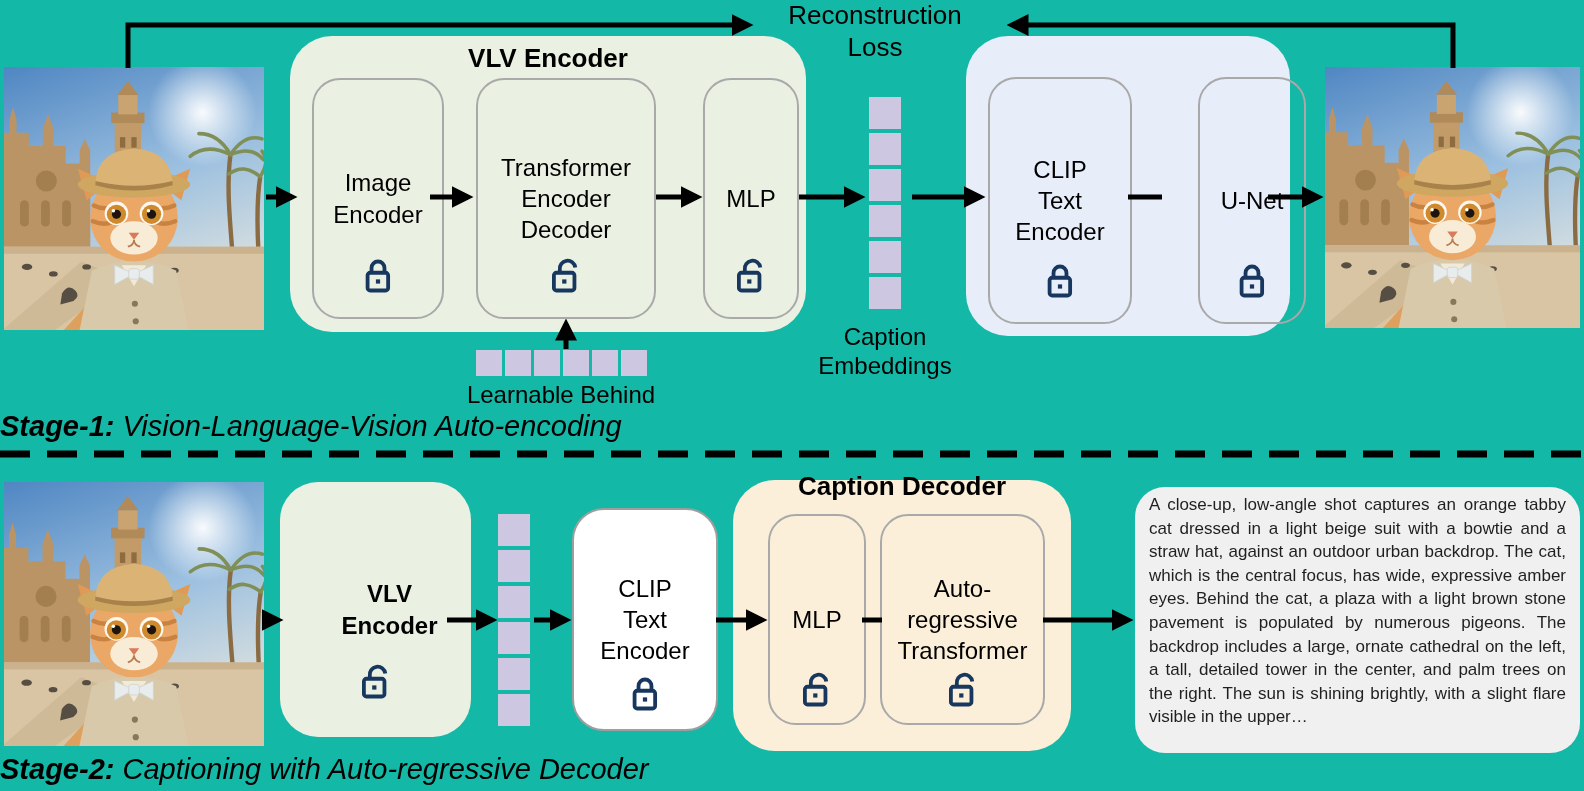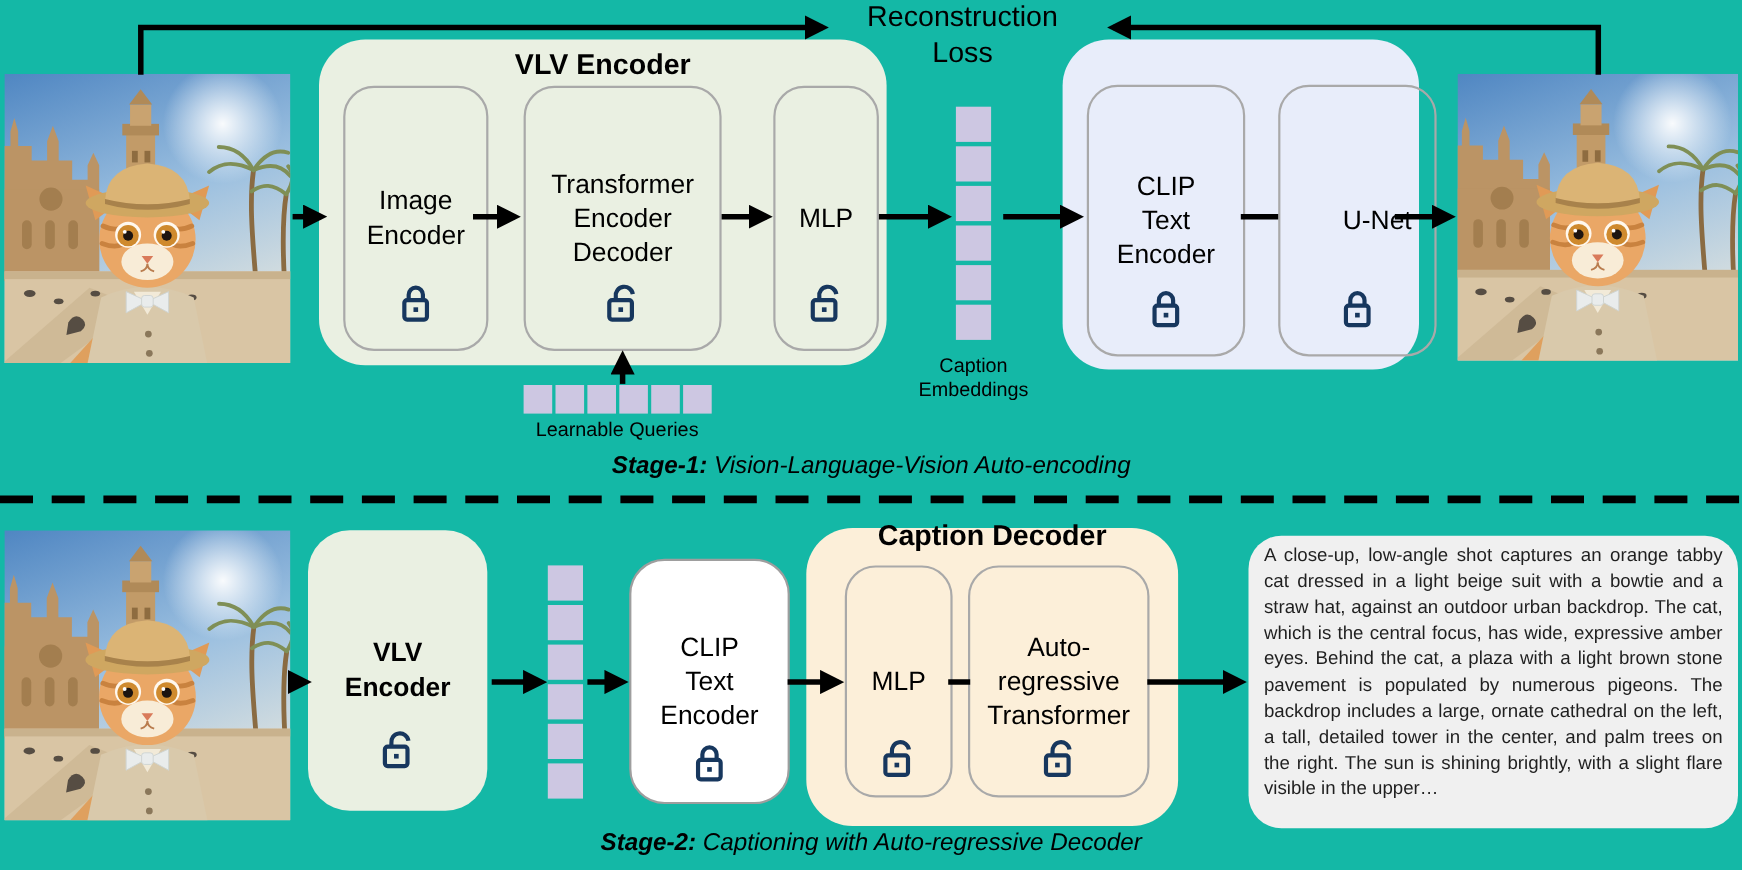--- a/index.html
+++ b/index.html
@@ -17,23 +17,23 @@
   }
   .blk .lbl{font-size:24px; line-height:1.3; text-align:center; white-space:pre-line;}
   .boldlbl{font-weight:bold; font-size:25px;}
   .lockwrap{position:absolute; left:50%; transform:translateX(-50%); width:36px; height:38px;}
   .lockwrap svg{display:block; width:100%; height:100%;}
   .tokcol{position:absolute; display:flex; flex-direction:column; gap:4px;}
   .tokrow{position:absolute; display:flex; flex-direction:row; gap:3px;}
   .tok{background:#cdc7e2;}
   .tok.v{width:32px; height:32px;}
   .tok.h{width:26px; height:26px;}
-  .sidelabel{position:absolute; text-align:center; font-size:18px; line-height:1.22; white-space:pre-line;}
+  .sidelabel{position:absolute; text-align:center; font-size:24px; line-height:1.22; white-space:pre-line;}
   .reconlabel{position:absolute; text-align:center; font-size:26px; line-height:1.22; white-space:pre-line;}
-  .stagecap{position:absolute; left:0; right:0; text-align:center; font-style:italic; font-size:22px;}
+  .stagecap{position:absolute; left:0; right:0; font-style:italic; font-size:29px;}
   .stagecap .b{font-weight:bold;}
   .captext{
     position:absolute; background:#f0f0f0; border-radius:30px;
     font-size:17px; line-height:23.6px; text-align:justify; color:#1f1f1f;
     padding:6px 14px; box-sizing:border-box;
   }
   #arrows{position:absolute; left:0; top:0; pointer-events:none;}
   #assets{position:absolute; width:0; height:0; overflow:hidden;}
 </style>
 </head>
@@ -188,21 +188,21 @@
   </div>
 
   <div class="tokrow" style="left:476px; top:350px;">
     <div class="tok h"></div>
     <div class="tok h"></div>
     <div class="tok h"></div>
     <div class="tok h"></div>
     <div class="tok h"></div>
     <div class="tok h"></div>
   </div>
-  <div class="sidelabel" style="left:416px; top:380px; width:290px;">Learnable Queries</div>
+  <div class="sidelabel" style="left:416px; top:380px; width:290px;">Learnable Behind</div>
 
   <div class="tokcol" style="left:869px; top:97px;">
     <div class="tok v"></div>
     <div class="tok v"></div>
     <div class="tok v"></div>
     <div class="tok v"></div>
     <div class="tok v"></div>
     <div class="tok v"></div>
   </div>
   <div class="sidelabel" style="left:790px; top:322px; width:190px;">Caption
@@ -214,21 +214,21 @@
     <span class="lbl">CLIP
 Text
 Encoder</span>
     <span class="lockwrap" style="bottom:22px;">
       <svg viewBox="0 0 24 27">
           <use href="#lock-closed"></use>
         </svg>
     </span>
   </div>
 
-  <div class="blk" style="left:1162px; top:77px; width:104px; height:243px;padding-left:36px;">
+  <div class="blk" style="left:1198px; top:77px; width:104px; height:243px;">
     <span class="lbl">U-Net</span>
     <span class="lockwrap" style="bottom:22px;">
       <svg viewBox="0 0 24 27">
           <use href="#lock-closed"></use>
         </svg>
     </span>
   </div>
 
   <div class="photo" style="left:1325px; top:67px; width:255px; height:261px;">
     <svg viewBox="0 0 300 300" preserveAspectRatio="xMidYMid slice">
@@ -239,21 +239,21 @@
   <div class="stagecap" style="top:410px;">
     <span class="b">Stage-1:</span><span> Vision-Language-Vision Auto-encoding</span>
   </div>
 
   <div class="photo" style="left:4px; top:482px; width:260px; height:264px;">
     <svg viewBox="0 0 300 300" preserveAspectRatio="xMidYMid slice">
         <use href="#catscene"></use>
       </svg>
   </div>
 
-  <div class="bigbox blk" style="left:280px; top:482px; width:163px; height:255px; background:#eaf0e2; border:none; border-radius:38px; display:flex;">
+  <div class="bigbox blk" style="left:280px; top:482px; width:163px; height:255px; background:#eaf0e2; border:none; border-radius:38px; display:flex;padding-left:28px;">
     <span class="lbl boldlbl">VLV
 Encoder</span>
     <span class="lockwrap" style="bottom:36px;">
       <svg viewBox="0 0 24 27">
           <use href="#lock-open"></use>
         </svg>
     </span>
   </div>
 
   <div class="tokcol" style="left:498px; top:514px;">

